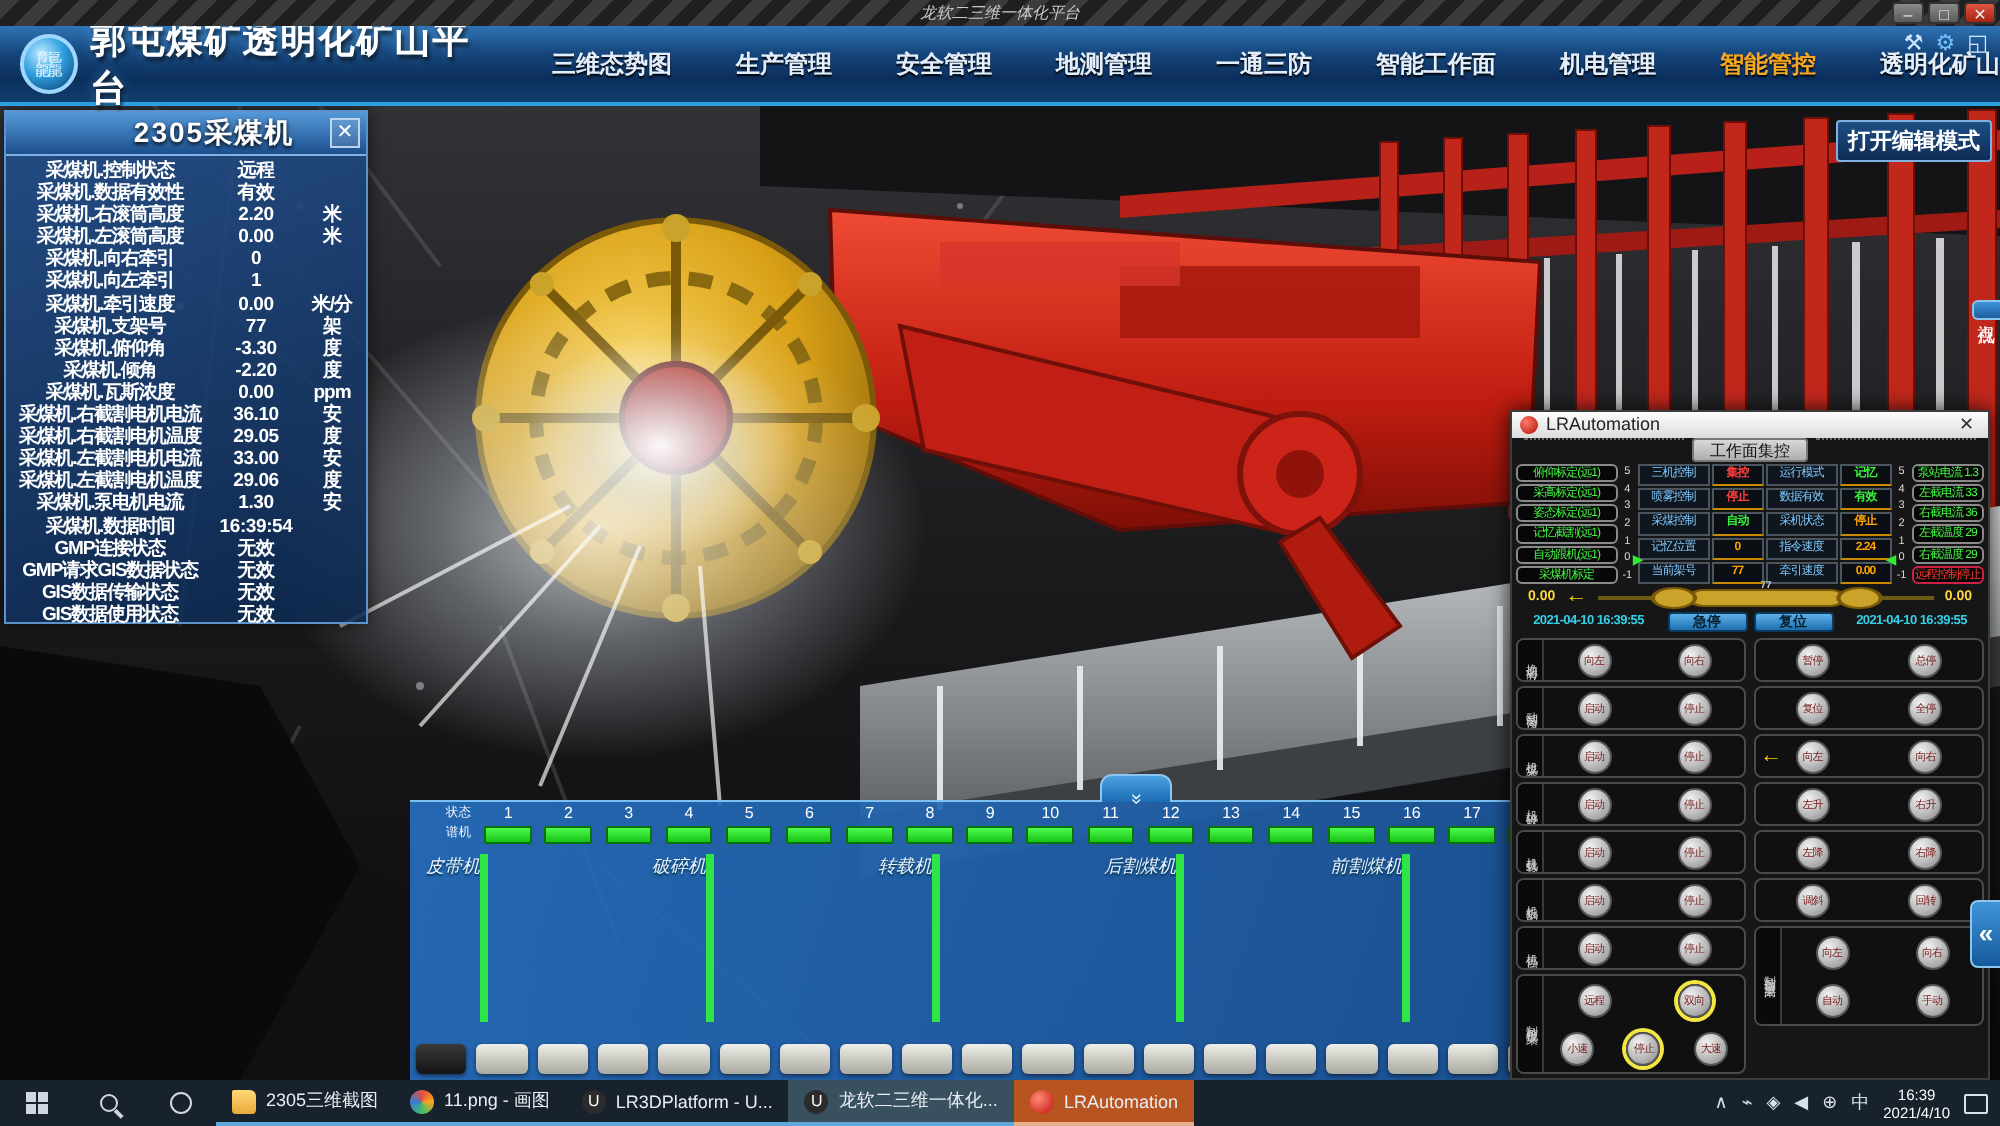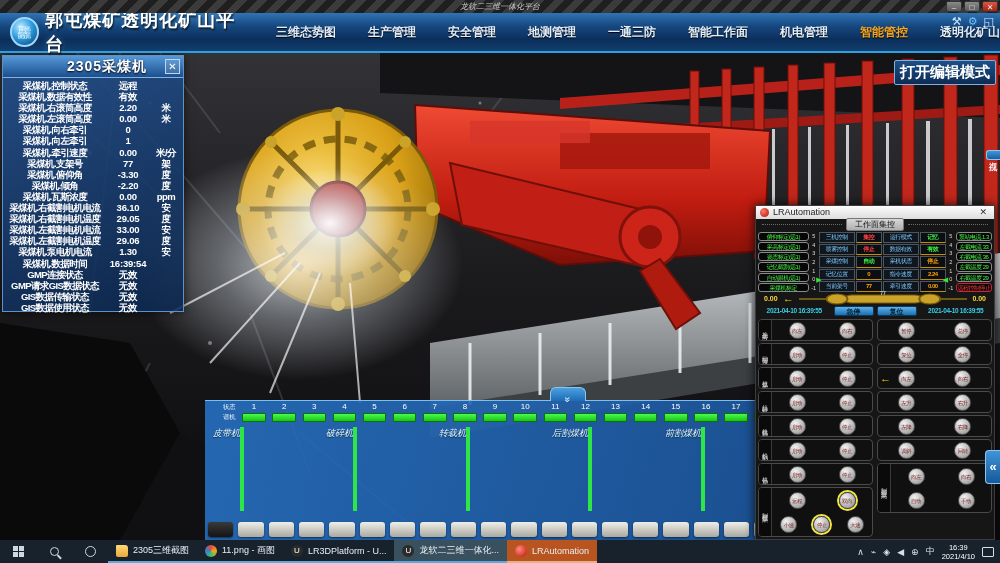--- a/index.html
+++ b/index.html
@@ -28,21 +28,21 @@
     line-height:26px; text-align:center; opacity:.85; }
   .brand { color:#fff; font-size:18px; font-weight:bold; letter-spacing:1px;
     text-shadow:1px 2px 2px rgba(0,0,0,.7), 0 0 6px rgba(120,200,255,.4); }
   .nav-items { display:flex; gap:32px; margin-left:28px; }
   .nav-item { color:#e2eefb; font-size:12px; font-weight:bold; cursor:pointer; text-shadow:0 1px 1px #000; white-space:nowrap; }
   .nav-item.active { color:#f5a623;font-family:Liberation Serif, serif; }
   .nav-tools { position:absolute; right:6px; top:2px; display:flex; gap:6px; }
   .nav-tool { color:#cfe6ff; font-size:11px; }
   .nav-tool.gear { color:#6fc2ff; }
 
-  .edit-btn { position:absolute; right:4px; top:60px; z-index:56; color:#fff; font-size:15px; font-weight:bold;
+  .edit-btn { position:absolute; right:4px; top:60px; z-index:56; color:#fff; font-size:11px; font-weight:bold;
     background:linear-gradient(#1d4f86,#0d2c55); border:1px solid #7fb0e0; padding:2px 5px; border-radius:2px; }
 
   .viewpoint-tab { position:absolute; right:0; top:150px; z-index:40; width:14px; padding:4px 1px;
     background:linear-gradient(#3f94d8,#1b5fa0); border:1px solid #8cc6f0; border-right:none;
     color:#fff; font-size:9px; writing-mode:vertical-rl; text-align:center; border-radius:3px 0 0 3px; }
   .collapse-tab { position:absolute; right:0; top:450px; z-index:46; width:15px; height:34px;
     background:linear-gradient(#3f94d8,#155a9c); border:1px solid #8cc6f0; border-right:none;
     color:#fff; font-size:13px; font-weight:bold; text-align:center; line-height:32px; border-radius:4px 0 0 4px; }
 
   
@@ -90,21 +90,21 @@
   .film-sq { flex:1; border-radius:3px; background:linear-gradient(#efefe9,#a9a9a1); box-shadow:0 1px 2px rgba(0,0,0,.5); }
   .film-sq:first-child { background:linear-gradient(#3a3a3a,#141414); }
 
   
   .lr-win { position:absolute; left:755px; top:205px; width:240px; height:335px; z-index:45;
     background:#161616; border:1px solid #3c3c3c; box-shadow:0 0 10px rgba(0,0,0,.8); display:flex; flex-direction:column; }
   .lr-titlebar { height:15px; background:linear-gradient(#fdfdfd,#dcdcdc); display:flex; align-items:center; padding:0 4px; gap:4px; }
   .lr-logo { width:9px; height:9px; border-radius:50%; background:radial-gradient(circle at 35% 35%,#ff7a6a,#b01005); }
   .lr-title { font-size:9px; color:#222; flex:1; }
   .lr-close { font-size:9px; color:#333; padding:0 3px; }
-  .lr-tabrow { height:12px; display:flex; align-items:center; padding:0 6px; gap:4px; }
+  .lr-tabrow { height:12px; display:flex; padding:0 6px; gap:4px; }
   .lr-tabrow::before,.lr-tabrow::after { content:""; flex:1; border-top:1px dotted #6a6a6a; }
   .lr-tab { background:linear-gradient(#d8d8d8,#aeaeae); color:#111; font-size:8px; padding:0 8px; line-height:11px; border-radius:2px; border:1px solid #777; }
   .lr-cluster { height:62px; display:flex; padding:1px 2px; gap:1px; }
   .lr-gcol { width:56px; display:flex; flex-direction:column; gap:1px; }
   .lr-gcol.right { width:40px; }
   .lr-gbtn { flex:1; background:#070707; border:1px solid #8a8a8a; border-radius:3px; color:#44f944;
     font-size:6px; line-height:8px; text-align:center; overflow:hidden; white-space:nowrap; letter-spacing:-.5px; }
   .lr-gbtn.alert { color:#ff3b30; border-color:#c24; }
   .lr-scale { width:9px; display:flex; flex-direction:column; justify-content:space-between; align-items:center;
     color:#ddd; font-size:5.5px; position:relative; padding:1px 0; }

